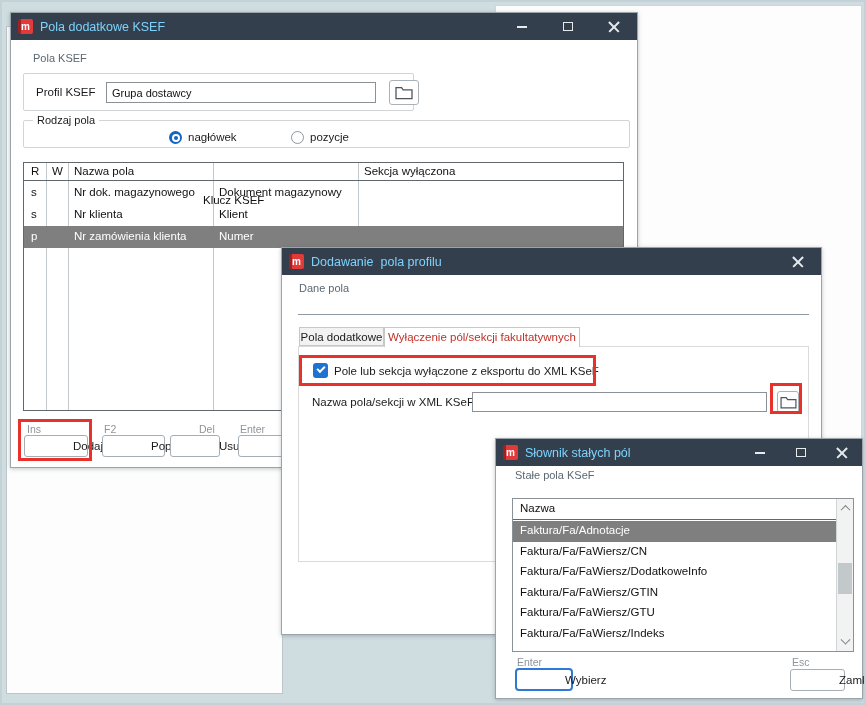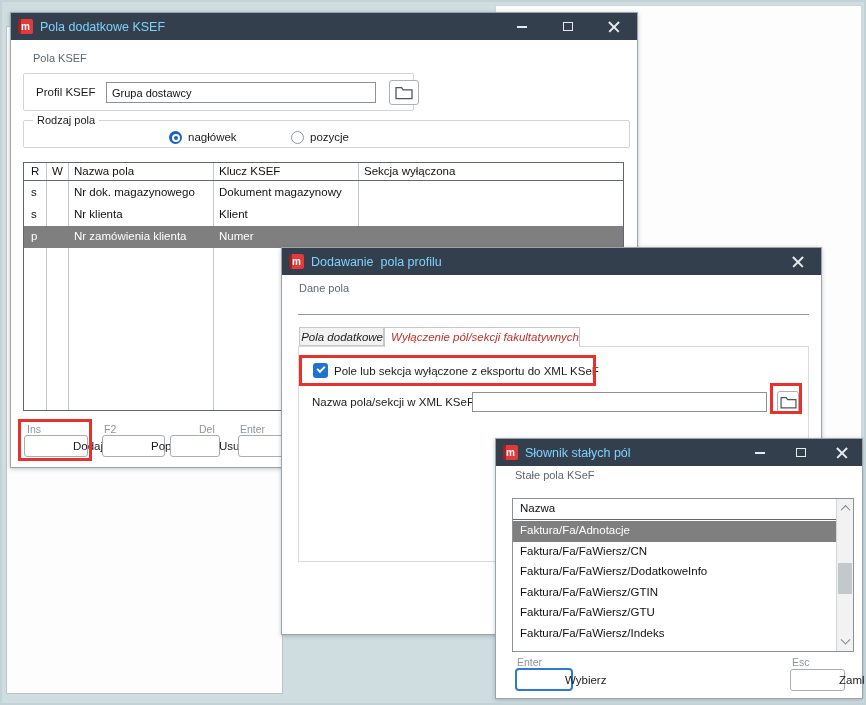--- a/index.html
+++ b/index.html
@@ -63,21 +63,21 @@
   .grid .colsep { position:absolute; top:0; bottom:0; width:1px; background:#c2c8cc; }
   .grid .hrow { position:absolute; left:0; right:0; top:0; height:18px;
                 border-bottom:1px solid #5f686e; }
   .grid .hcell { position:absolute; top:2px; font-size:11.5px; color:#111; }
   .grid .row { position:absolute; left:0; right:0; height:22px; }
   .grid .cell { position:absolute; top:4px; font-size:11.5px; color:#111; white-space:nowrap; }
   .grid .row.sel { background:#7f7f7f; }
   .grid .row.sel .cell { color:#fff; }
 
   
-  .tab { position:absolute; font-size:11.5px; text-align:right;font-style:italic; }
+  .tab { position:absolute; font-size:11.5px; text-align:center; }
   .tab.inactive { background:#f2f2f2; border:1px solid #c7c7c7; color:#1b1b1b;
                   height:19px; line-height:18px; }
   .tab.active { background:#fff; border:1px solid #c7c7c7; border-bottom:none; color:#c23028;
                 height:20px; line-height:19px; z-index:2; }
   .tabpanel { position:absolute; border:1px solid #dadada; background:#fff; }
 
   
   .list { position:absolute; border:1px solid #8a9298; background:#fff; }
   .list .lhead { position:absolute; left:0; right:0; top:0; height:21px;
                  border-bottom:1px solid #5f686e; font-size:11.5px; color:#111;
@@ -149,21 +149,21 @@
 
     <div class="grid" style="left:12px; top:149px; width:601px; height:249px;">
       <div class="colsep" style="left:22px;"></div>
       <div class="colsep" style="left:44px;"></div>
       <div class="colsep" style="left:189px;"></div>
       <div class="colsep" style="left:334px;"></div>
       <div class="hrow">
         <span class="hcell" style="left:7px;">R</span>
         <span class="hcell" style="left:28px;">W</span>
         <span class="hcell" style="left:50px;">Nazwa pola</span>
-        <span class="hcell" style="left:195px;">Klucz KSEF</span>
+        <span class="hcell" style="left:179px;margin-top:29px;">Klucz KSEF</span>
         <span class="hcell" style="left:340px;">Sekcja wyłączona</span>
       </div>
       <div class="row" style="top:19px;">
         <span class="cell" style="left:7px;">s</span>
         <span class="cell" style="left:50px;">Nr dok. magazynowego</span>
         <span class="cell" style="left:195px;">Dokument magazynowy</span>
       </div>
       <div class="row" style="top:41px;">
         <span class="cell" style="left:7px;">s</span>
         <span class="cell" style="left:50px;">Nr klienta</span>

